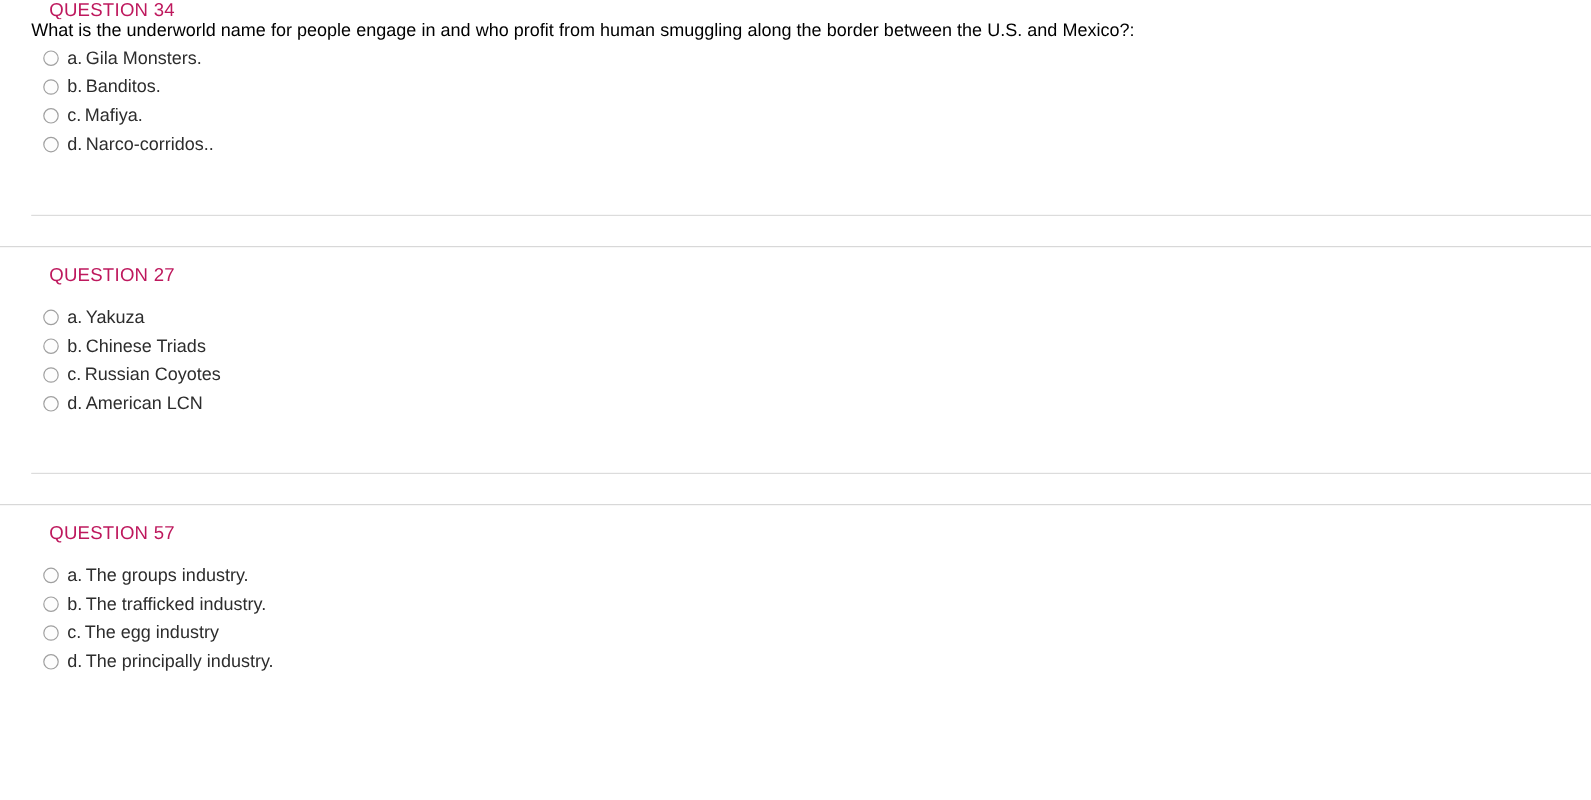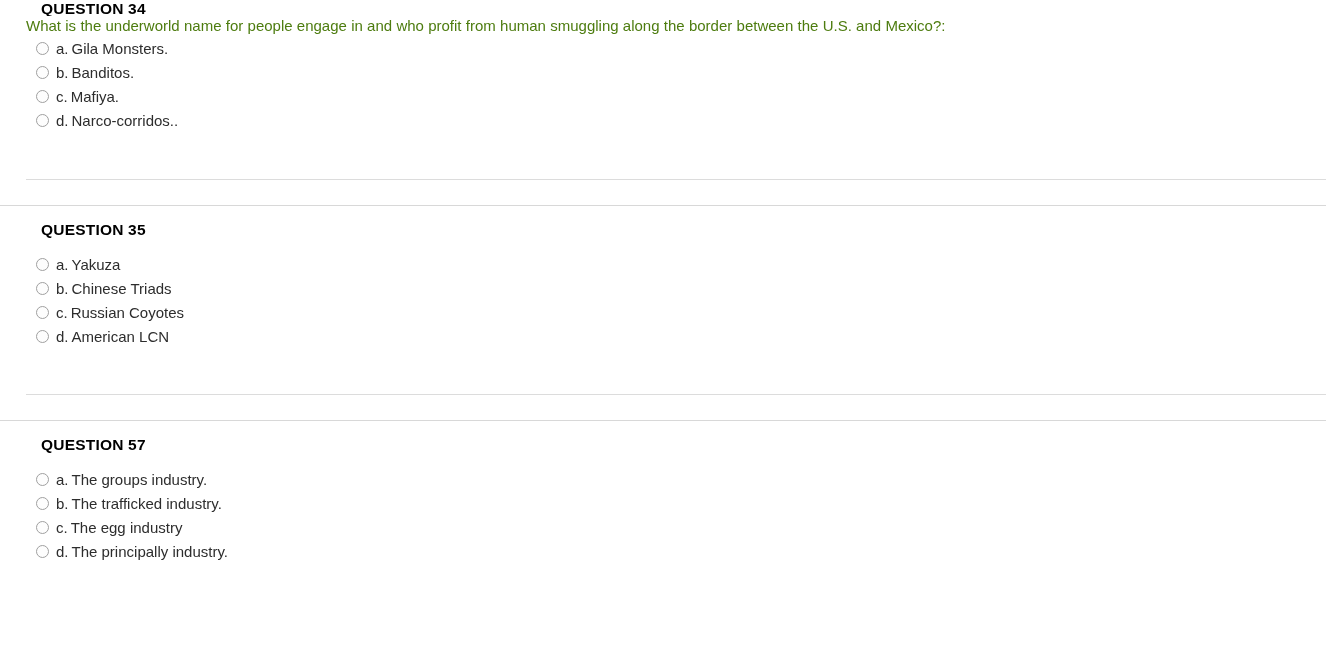--- a/index.html
+++ b/index.html
@@ -22,40 +22,40 @@
   }
 
   
   .question-block {
     position: relative;
   }
 
   .q-header {
     padding: 15px 0 12px 41px;
     font-size: 15.5px;
-    font-weight: bold;
+    font-weight: normal;
     letter-spacing: 0.2px;
-    color: #000000;
+    color: #be185d;
     line-height: 1.2;
   }
 
   .q-header-clipped {
     padding-top: 0;
     height: 4px;
     overflow: hidden;
   }
 
   .q-body {
     padding: 0 0 0 26px;
   }
 
   .q-text {
     font-size: 15px;
     line-height: 1.30;
-    color: #4d7c0f;
+    color: #000000;
     max-width: 1252px;
     margin: 0;
     padding: 0;
     word-spacing: 0.1px;
   }
 
   .options {
     list-style: none;
     margin: 1px 0 0 0;
     padding: 0 0 0 10px;
@@ -143,21 +143,21 @@
         </li>
       </ul>
     </div>
     <div class="spacer-after-options"></div>
     <div class="divider-inset"></div>
     <div class="spacer-between-dividers"></div>
     <div class="divider-full"></div>
   </section>
 
   <section class="question-block">
-    <div class="q-header">QUESTION 35</div>
+    <div class="q-header">QUESTION 27</div>
     <div class="q-body">
       <ul class="options">
         <li class="option-row">
           <span class="radio"></span>
           <span class="option-letter">a.</span>
           <span class="option-label">Yakuza</span>
         </li>
         <li class="option-row">
           <span class="radio"></span>
           <span class="option-letter">b.</span>

